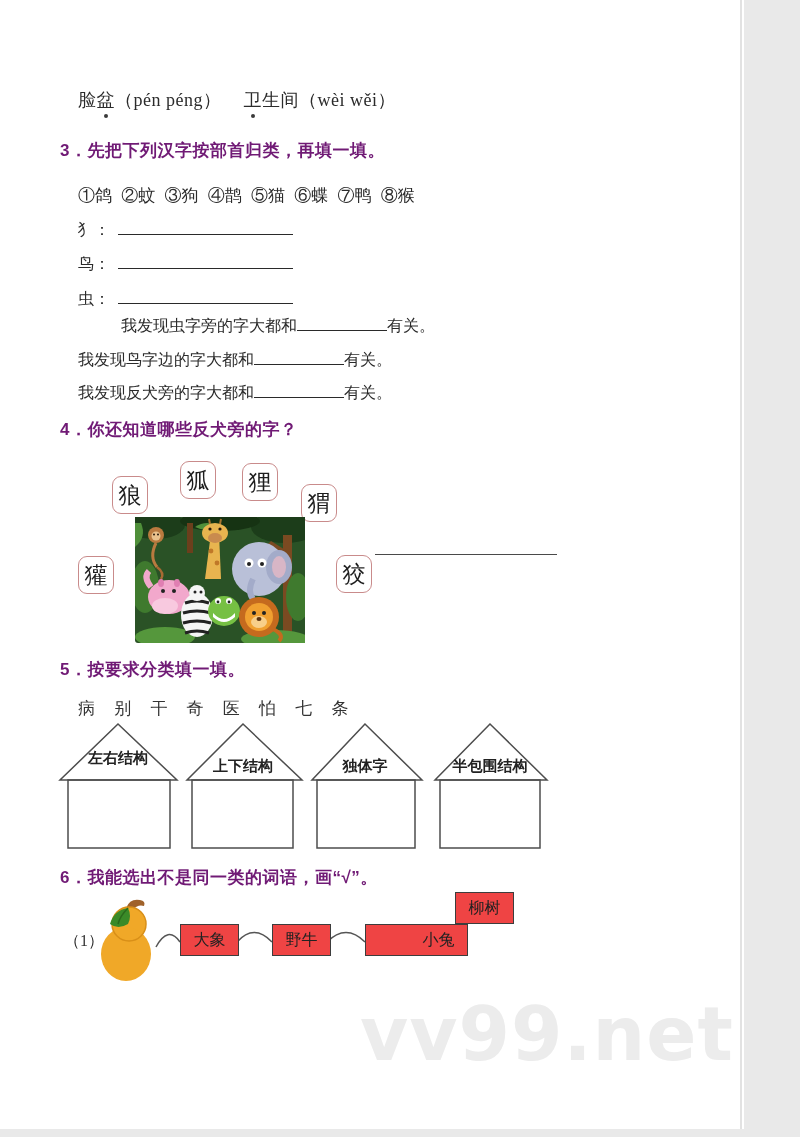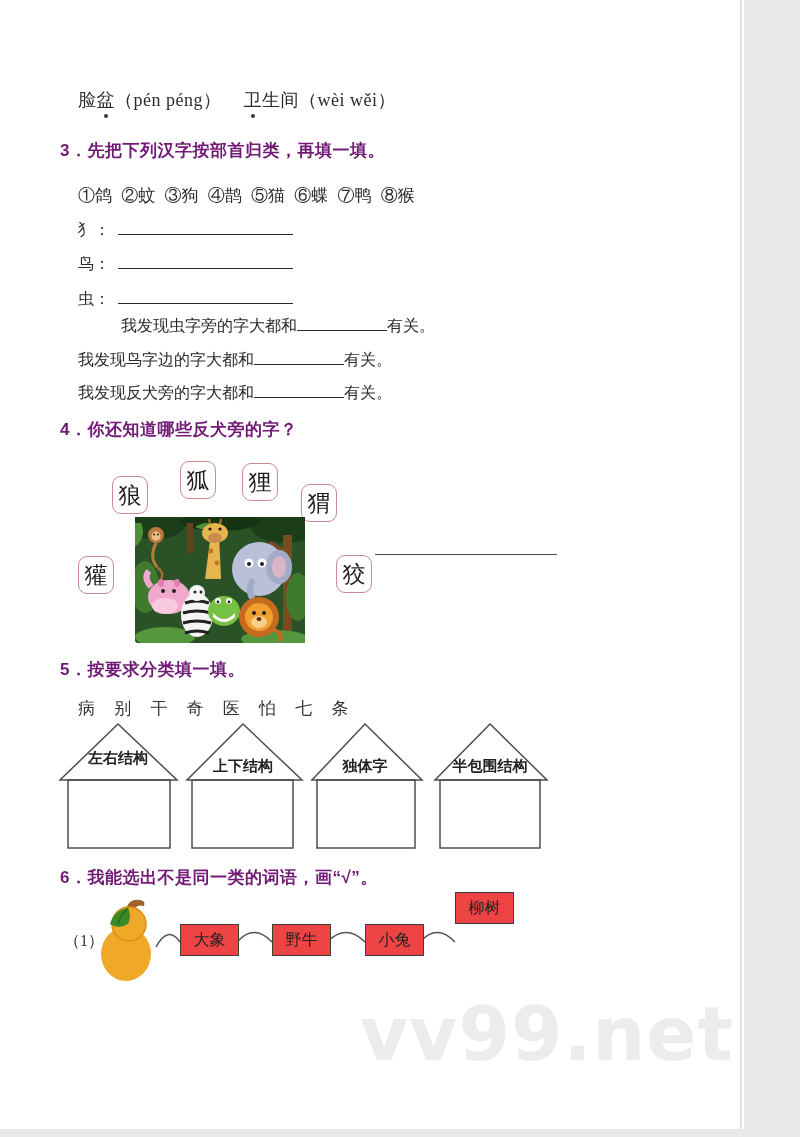--- a/index.html
+++ b/index.html
@@ -198,20 +198,20 @@
     <g stroke="#555" stroke-width="1.5" fill="none">
       <path d="M6 32 Q18 10 30 27"></path>
       <path d="M87 27 Q104 8 122 27"></path>
       <path d="M177 27 Q196 8 215 27"></path>
       <path d="M270 27 Q287 8 305 27"></path>
     </g>
   </svg>
 
   <div class="wordbox" style="left:180px;top:924px;">大象</div>
   <div class="wordbox" style="left:272px;top:924px;">野牛</div>
-  <div class="wordbox" style="left:365px;top:924px;">小兔</div>
+  <div class="wordbox" style="left:365px;top:924px;padding-left:44px;">小兔</div>
   <div class="wordbox" style="left:455px;top:892px;">柳树</div>
 
   <div class="watermark">vv99.net</div>
   <div class="right-edge"></div>
   <div class="bottom-strip"></div>
 
 </div>
 
 </body></html>

